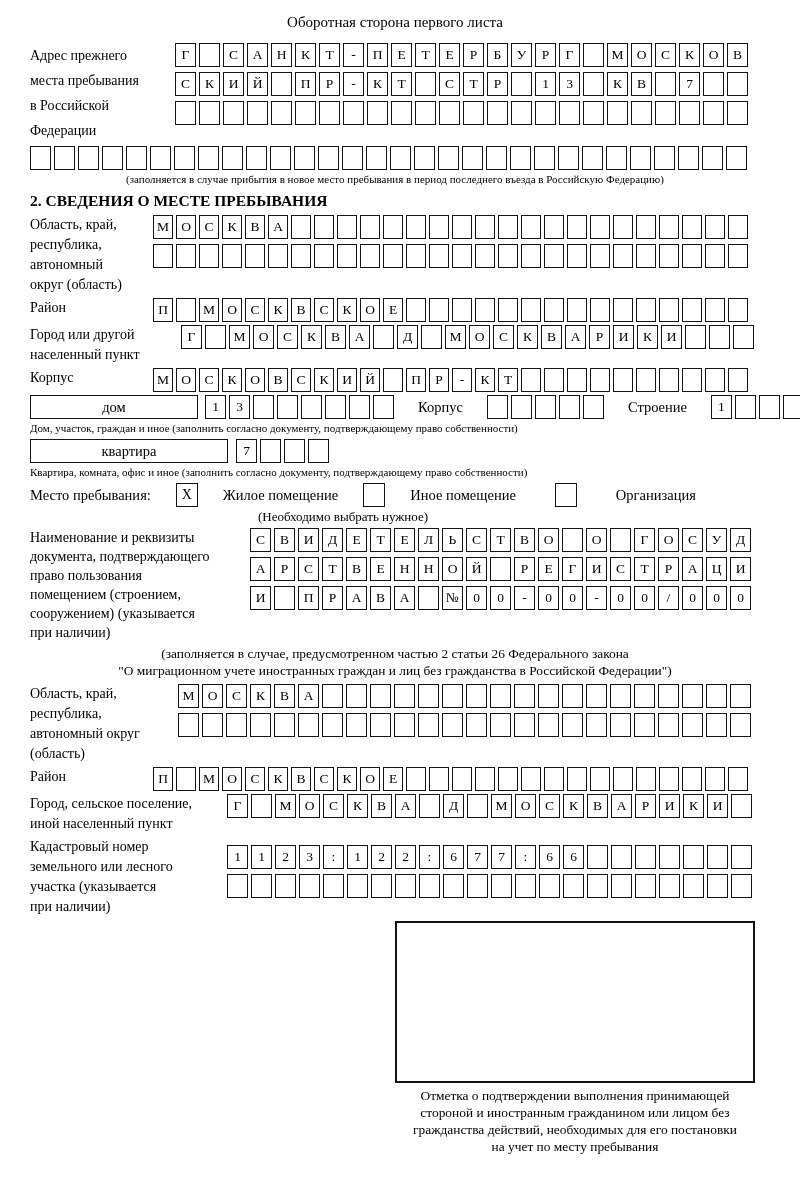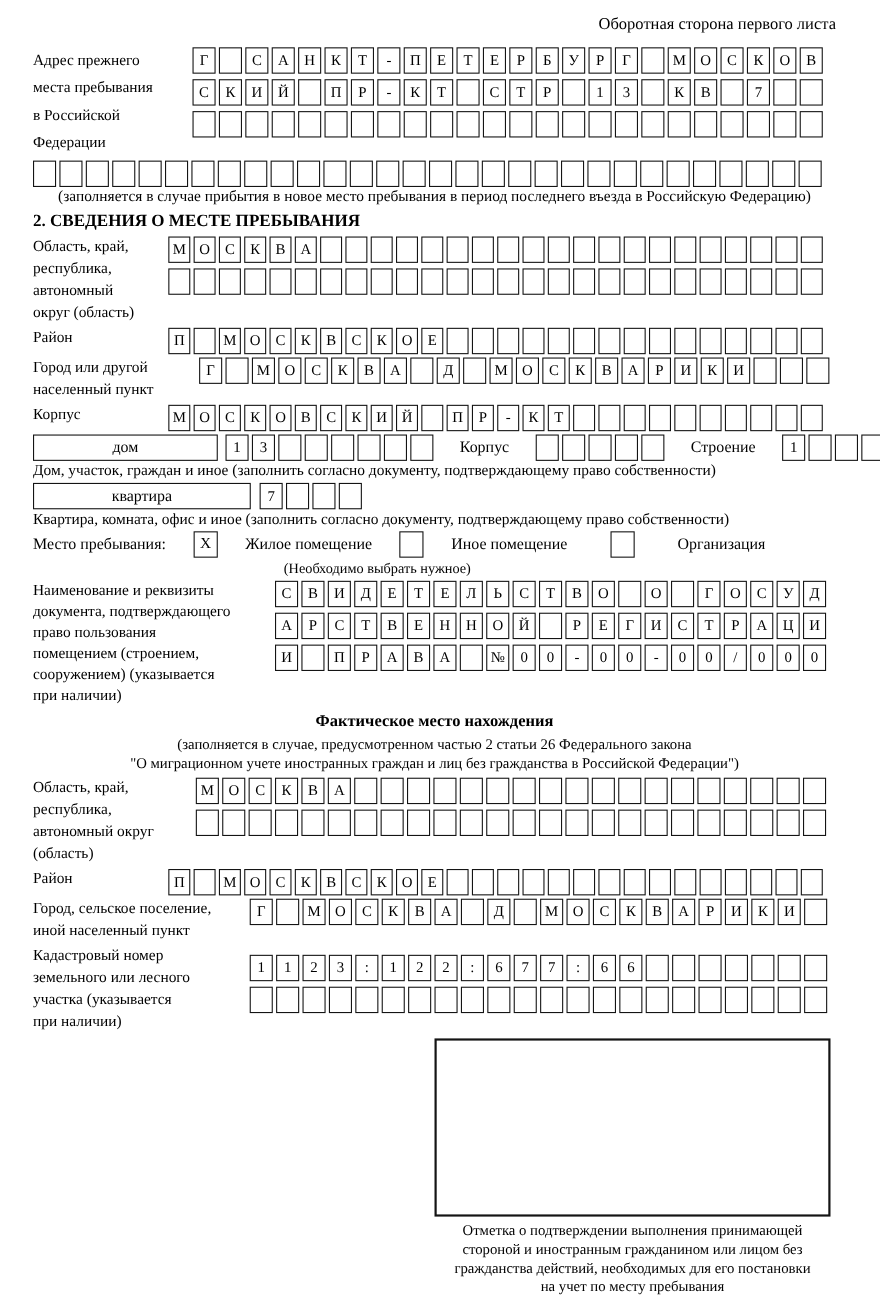--- a/index.html
+++ b/index.html
@@ -1,21 +1,21 @@
 <!DOCTYPE html>
 <html><head>
 <meta charset="utf-8">
 <style>
   html,body{margin:0;padding:0;background:#e8e8e8;}
   .page{
     position:relative;width:800px;height:1180px;margin:0 auto;background:#ffffff;color:#000;
     font-family:"Liberation Serif","DejaVu Serif",serif;
     padding:14px 40px 0 30px;box-sizing:border-box;overflow:hidden;
   }
-  .note{text-align:right;font-size:15px;margin-bottom:12px;}
+  .note{text-align:center;font-size:15px;margin-bottom:12px;}
   .frow{display:flex;align-items:flex-start;margin-bottom:3px;}
   .lbl{font-size:14px;line-height:20px;white-space:pre-line;flex:none;}
   .lh25{line-height:25px;}
   .lh19{line-height:19px;}
   .w145{width:145px;} .w123{width:123px;} .w151{width:151px;}
   .w220{width:220px;} .w148{width:148px;} .w197{width:197px;}
   .gstack>.grid{margin-bottom:5px;}
   .gstack>.grid:last-child{margin-bottom:0;}
   .grid{display:flex;gap:3px;}
   .grid .cell{
@@ -23,21 +23,21 @@
     display:flex;align-items:center;justify-content:center;font-size:13.5px;line-height:1;
   }
   .grid.n .cell{width:20px;}
   .widebox{
     border:1.5px solid #141414;height:24px;box-sizing:border-box;flex:none;
     display:flex;align-items:center;justify-content:center;font-size:14.5px;
   }
   .dom{width:168px;margin-right:7px;}
   .kvart{width:198px;margin-right:8px;}
   .inline-lbl{font-size:14.5px;line-height:24px;margin:0 24px;flex:none;}
-  .caption{font-size:14px;line-height:15px;margin:1px 0 3px;}
+  .caption{font-size:11px;line-height:15px;margin:1px 0 3px;}
   .caption.center{text-align:center;}
   .sec-title{text-align:left;font-weight:bold;font-size:15.5px;margin:5px 0 5px;}
   .fact-title{text-align:center;font-weight:bold;font-size:15px;margin:6px 0 3px;}
   .fact-caption{text-align:center;font-size:13.4px;line-height:17px;white-space:pre-line;margin-bottom:5px;}
   .stay-row{display:flex;align-items:center;gap:25px;margin-bottom:2px;}
   .stay-row .lead{font-size:14.5px;margin-right:0;}
   .opt-lbl{font-size:14.5px;}
   .checkbox{
     width:22px;height:24px;border:1.5px solid #141414;box-sizing:border-box;flex:none;
     display:flex;align-items:center;justify-content:center;font-size:14px;
@@ -461,21 +461,20 @@
           <span class="cell">0</span>
           <span class="cell">0</span>
           <span class="cell">/</span>
           <span class="cell">0</span>
           <span class="cell">0</span>
           <span class="cell">0</span>
         </div>
     </div>
   </div>
 
-  <div class="fact-title">Фактическое место нахождения</div>
   <div class="fact-caption">(заполняется в случае, предусмотренном частью 2 статьи 26 Федерального закона
 "О миграционном учете иностранных граждан и лиц без гражданства в Российской Федерации")</div>
 
   <div class="frow">
     <div class="lbl w148">Область, край,
 республика,
 автономный округ
 (область)</div>
     <div class="gstack">
       <div class="grid">

